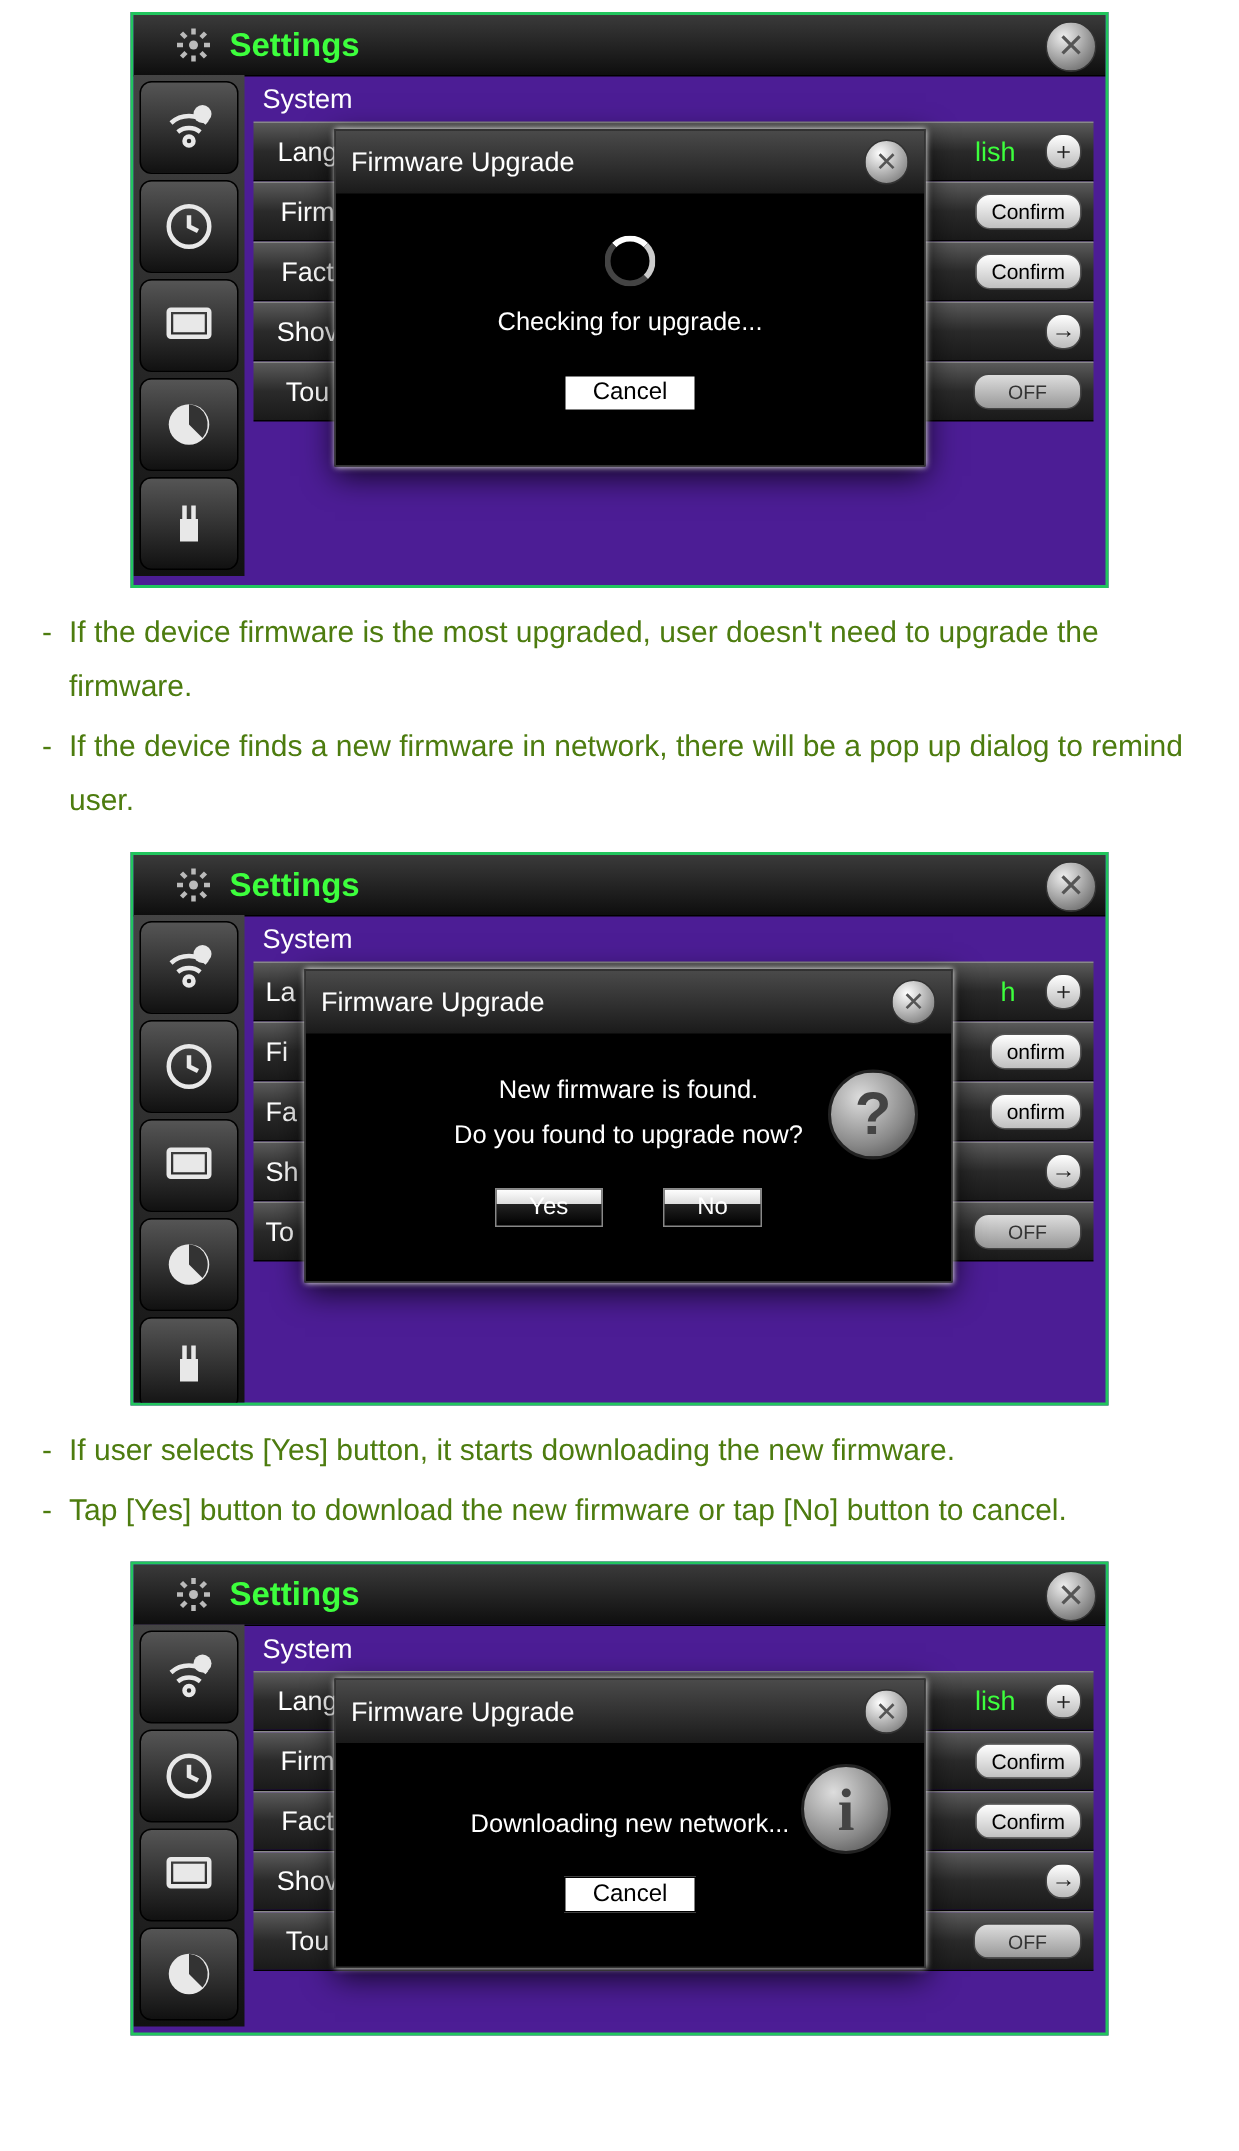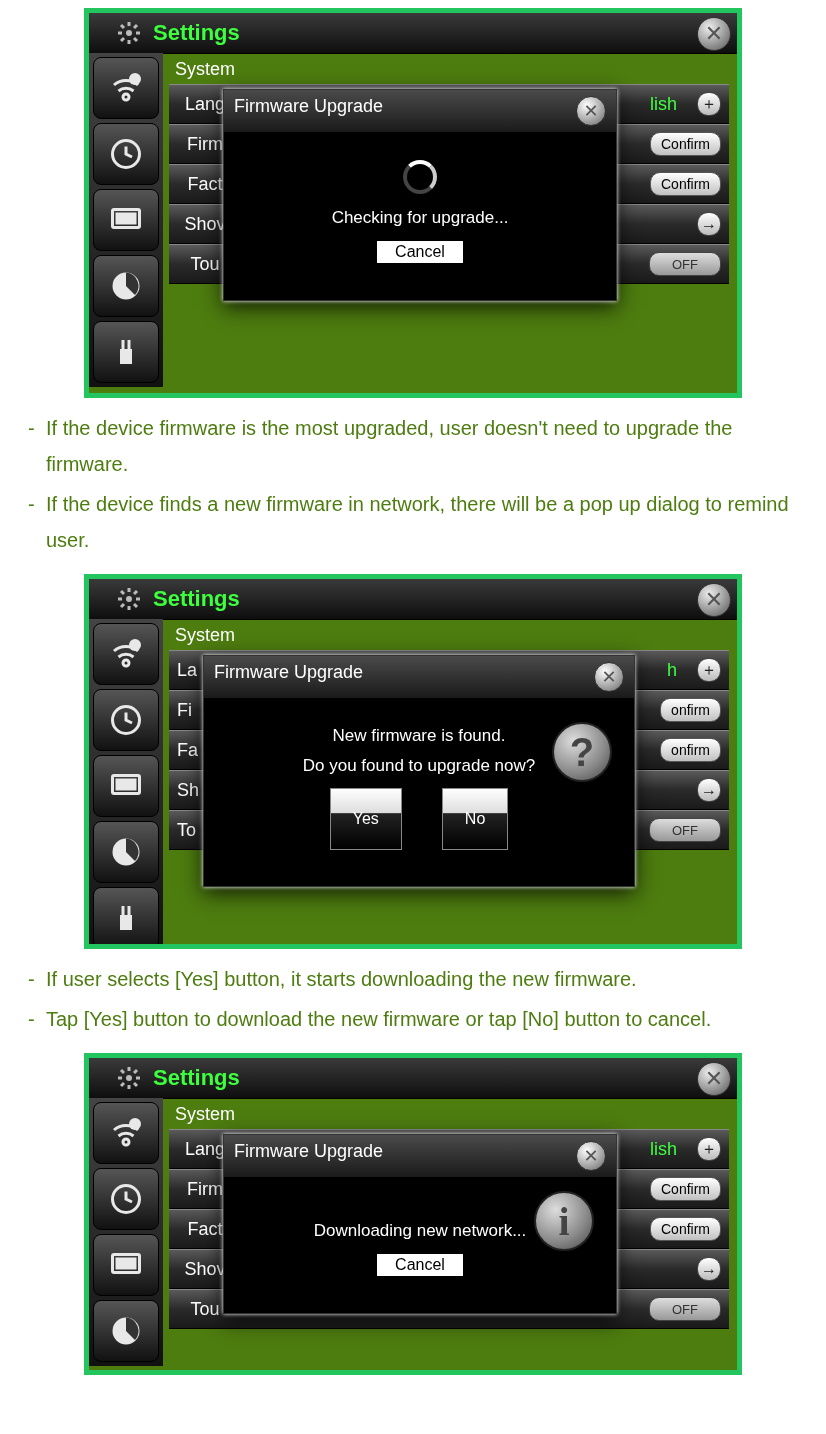--- a/index.html
+++ b/index.html
@@ -26,22 +26,22 @@
 }
 .screenshot-wrap {
   display: flex;
   justify-content: center;
   margin: 8px 0;
 }
 .device {
   position: relative;
   width: 648px;
   height: 380px;
-  background: #4d7c0f;
-  border: 5px solid #22c55e;
+  background: #4c1d95;
+  border: 2px solid #22c55e;
   overflow: hidden;
 }
 .device.tall { height: 365px; }
 .device.short { height: 312px; }
 .titlebar {
   position: relative;
   height: 40px;
   background: linear-gradient(#3a3a3a,#0e0e0e);
   border-bottom: 1px solid #000;
   display: flex;
@@ -152,21 +152,21 @@
   border: 1px solid #333;
   box-shadow: 0 0 4px #fff, 0 6px 20px rgba(0,0,0,0.8);
   padding-bottom: 18px;
 }
 .modal.wide { left: 114px; width: 430px; top: 76px; }
 .modal-title {
   background: linear-gradient(#4a4a4a,#1a1a1a);
   color: #fff;
   font-size: 18px;
   padding: 6px 10px;
-  display:flex; align-items:flex-start;
+  display:flex; align-items:center;
 }
 .modal-title .spacer { flex:1; }
 .modal-close {
   width: 28px; height: 28px;
   border-radius: 50%;
   background: radial-gradient(circle at 35% 30%, #fff, #aaa 55%, #666 100%);
   border: 1px solid #333;
   display:flex; align-items:center; justify-content:center;
   color:#555; font-size:18px;
   cursor:pointer;
@@ -208,28 +208,28 @@
   top: 14px;
   width: 56px; height: 56px;
   border-radius: 50%;
   background: radial-gradient(circle at 35% 30%, #ddd, #888 60%, #444 100%);
   border: 2px solid #222;
   display:flex; align-items:center; justify-content:center;
   color:#444; font-size: 40px; font-weight:bold; font-family: Georgia, serif;
 }
 .modal-btns {
   display:flex; gap: 40px; justify-content:center;
-  margin-top: 12px;
+  margin-top: 25px;
   text-align: right;
 }
 .mbtn {
   background: linear-gradient(#fff,#ddd 40%,#222 41%,#000);
   color: #fff;
   border: 1px solid #888;
-  padding: 21px 22px;
+  padding: 3px 22px;
   font-size: 16px;
   cursor:pointer;
 }
 .mbtn.light {
   background: #fff;
   color:#000;
   border:1px solid #000;
   padding: 2px 18px;
 }
 </style>

